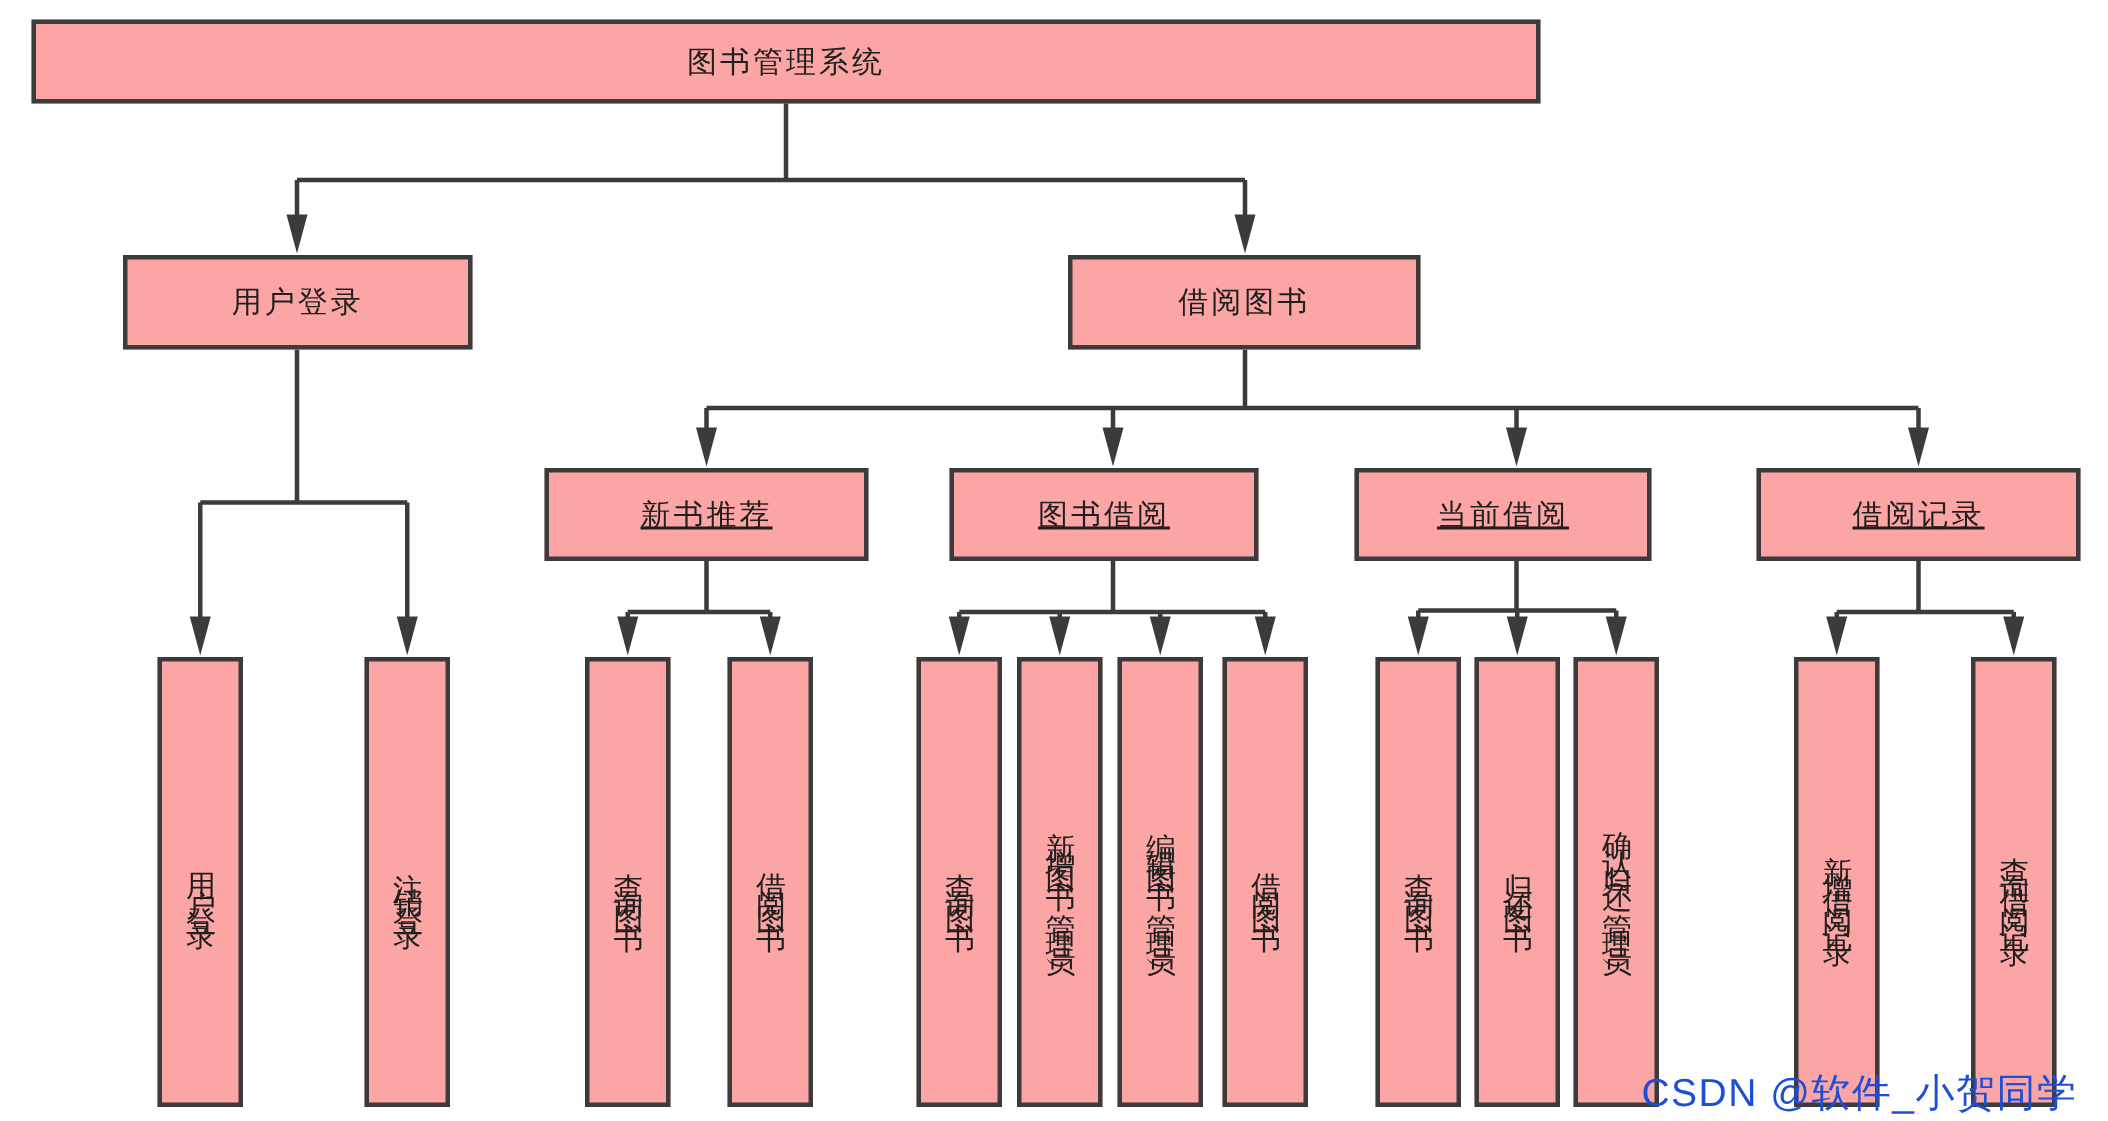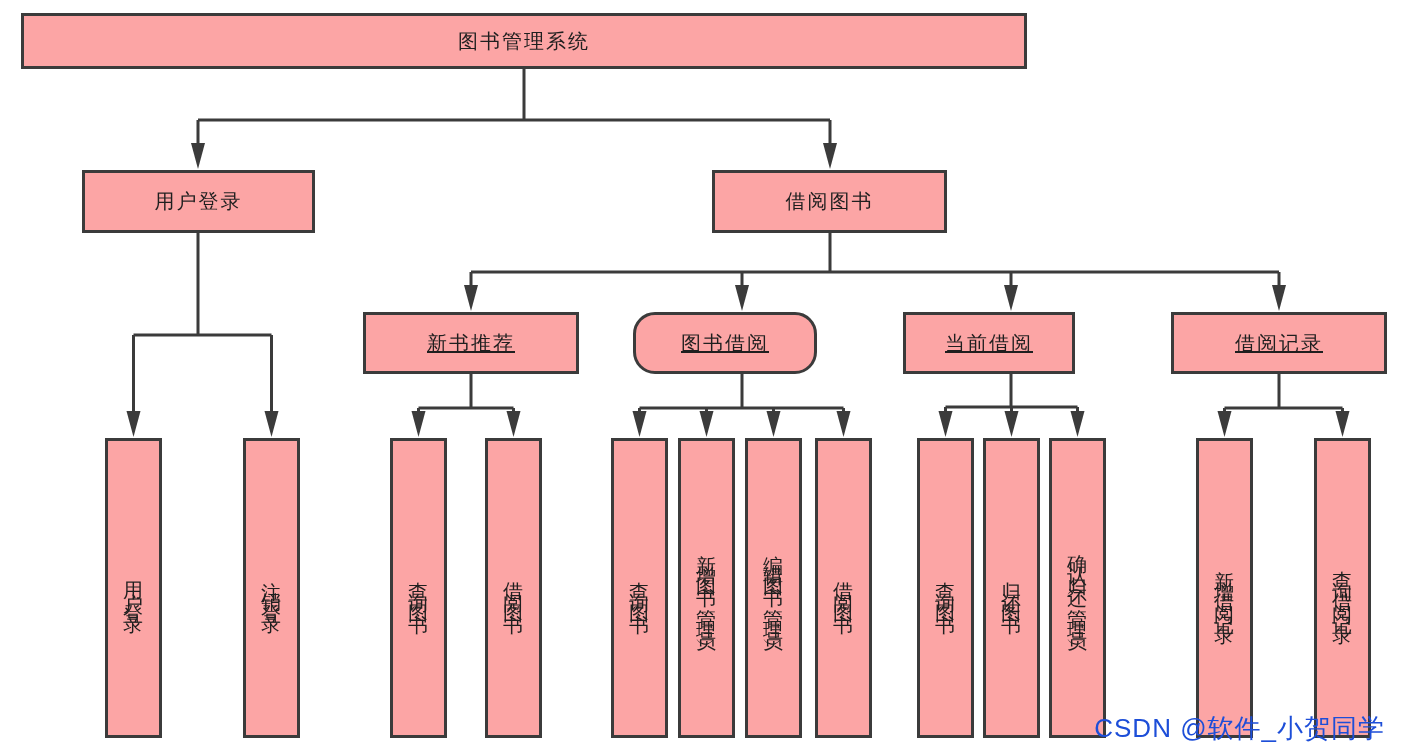--- a/index.html
+++ b/index.html
@@ -46,22 +46,22 @@
     line-height: 1;
   }
   
   .n-root   { left: 21px;  top: 13px;  width: 1006px; height: 56px; }
   
   .n-login  { left: 82px;  top: 170px; width: 233px;  height: 63px; }
   .n-mgmt   { left: 712px; top: 170px; width: 235px;  height: 63px; }
   
   .l3 { top: 312px; height: 62px; text-decoration: underline; }
   .n-rec    { left: 363px;  width: 216px; }
-  .n-borrow { left: 633px;  width: 184px; border-radius: 22px; }
-  .n-cur    { left: 903px;  width: 172px; }
+  .n-borrow { left: 633px;  width: 206px; }
+  .n-cur    { left: 903px;  width: 198px; }
   .n-recs   { left: 1171px; width: 216px; }
   
   .leaf { top: 438px; width: 57px; height: 300px; }
   .lf1  { left: 105px; }
   .lf2  { left: 243px; }
   .lf3  { left: 390px; }
   .lf4  { left: 485px; }
   .lf5  { left: 611px; }
   .lf6  { left: 678px; }
   .lf7  { left: 745px; }

